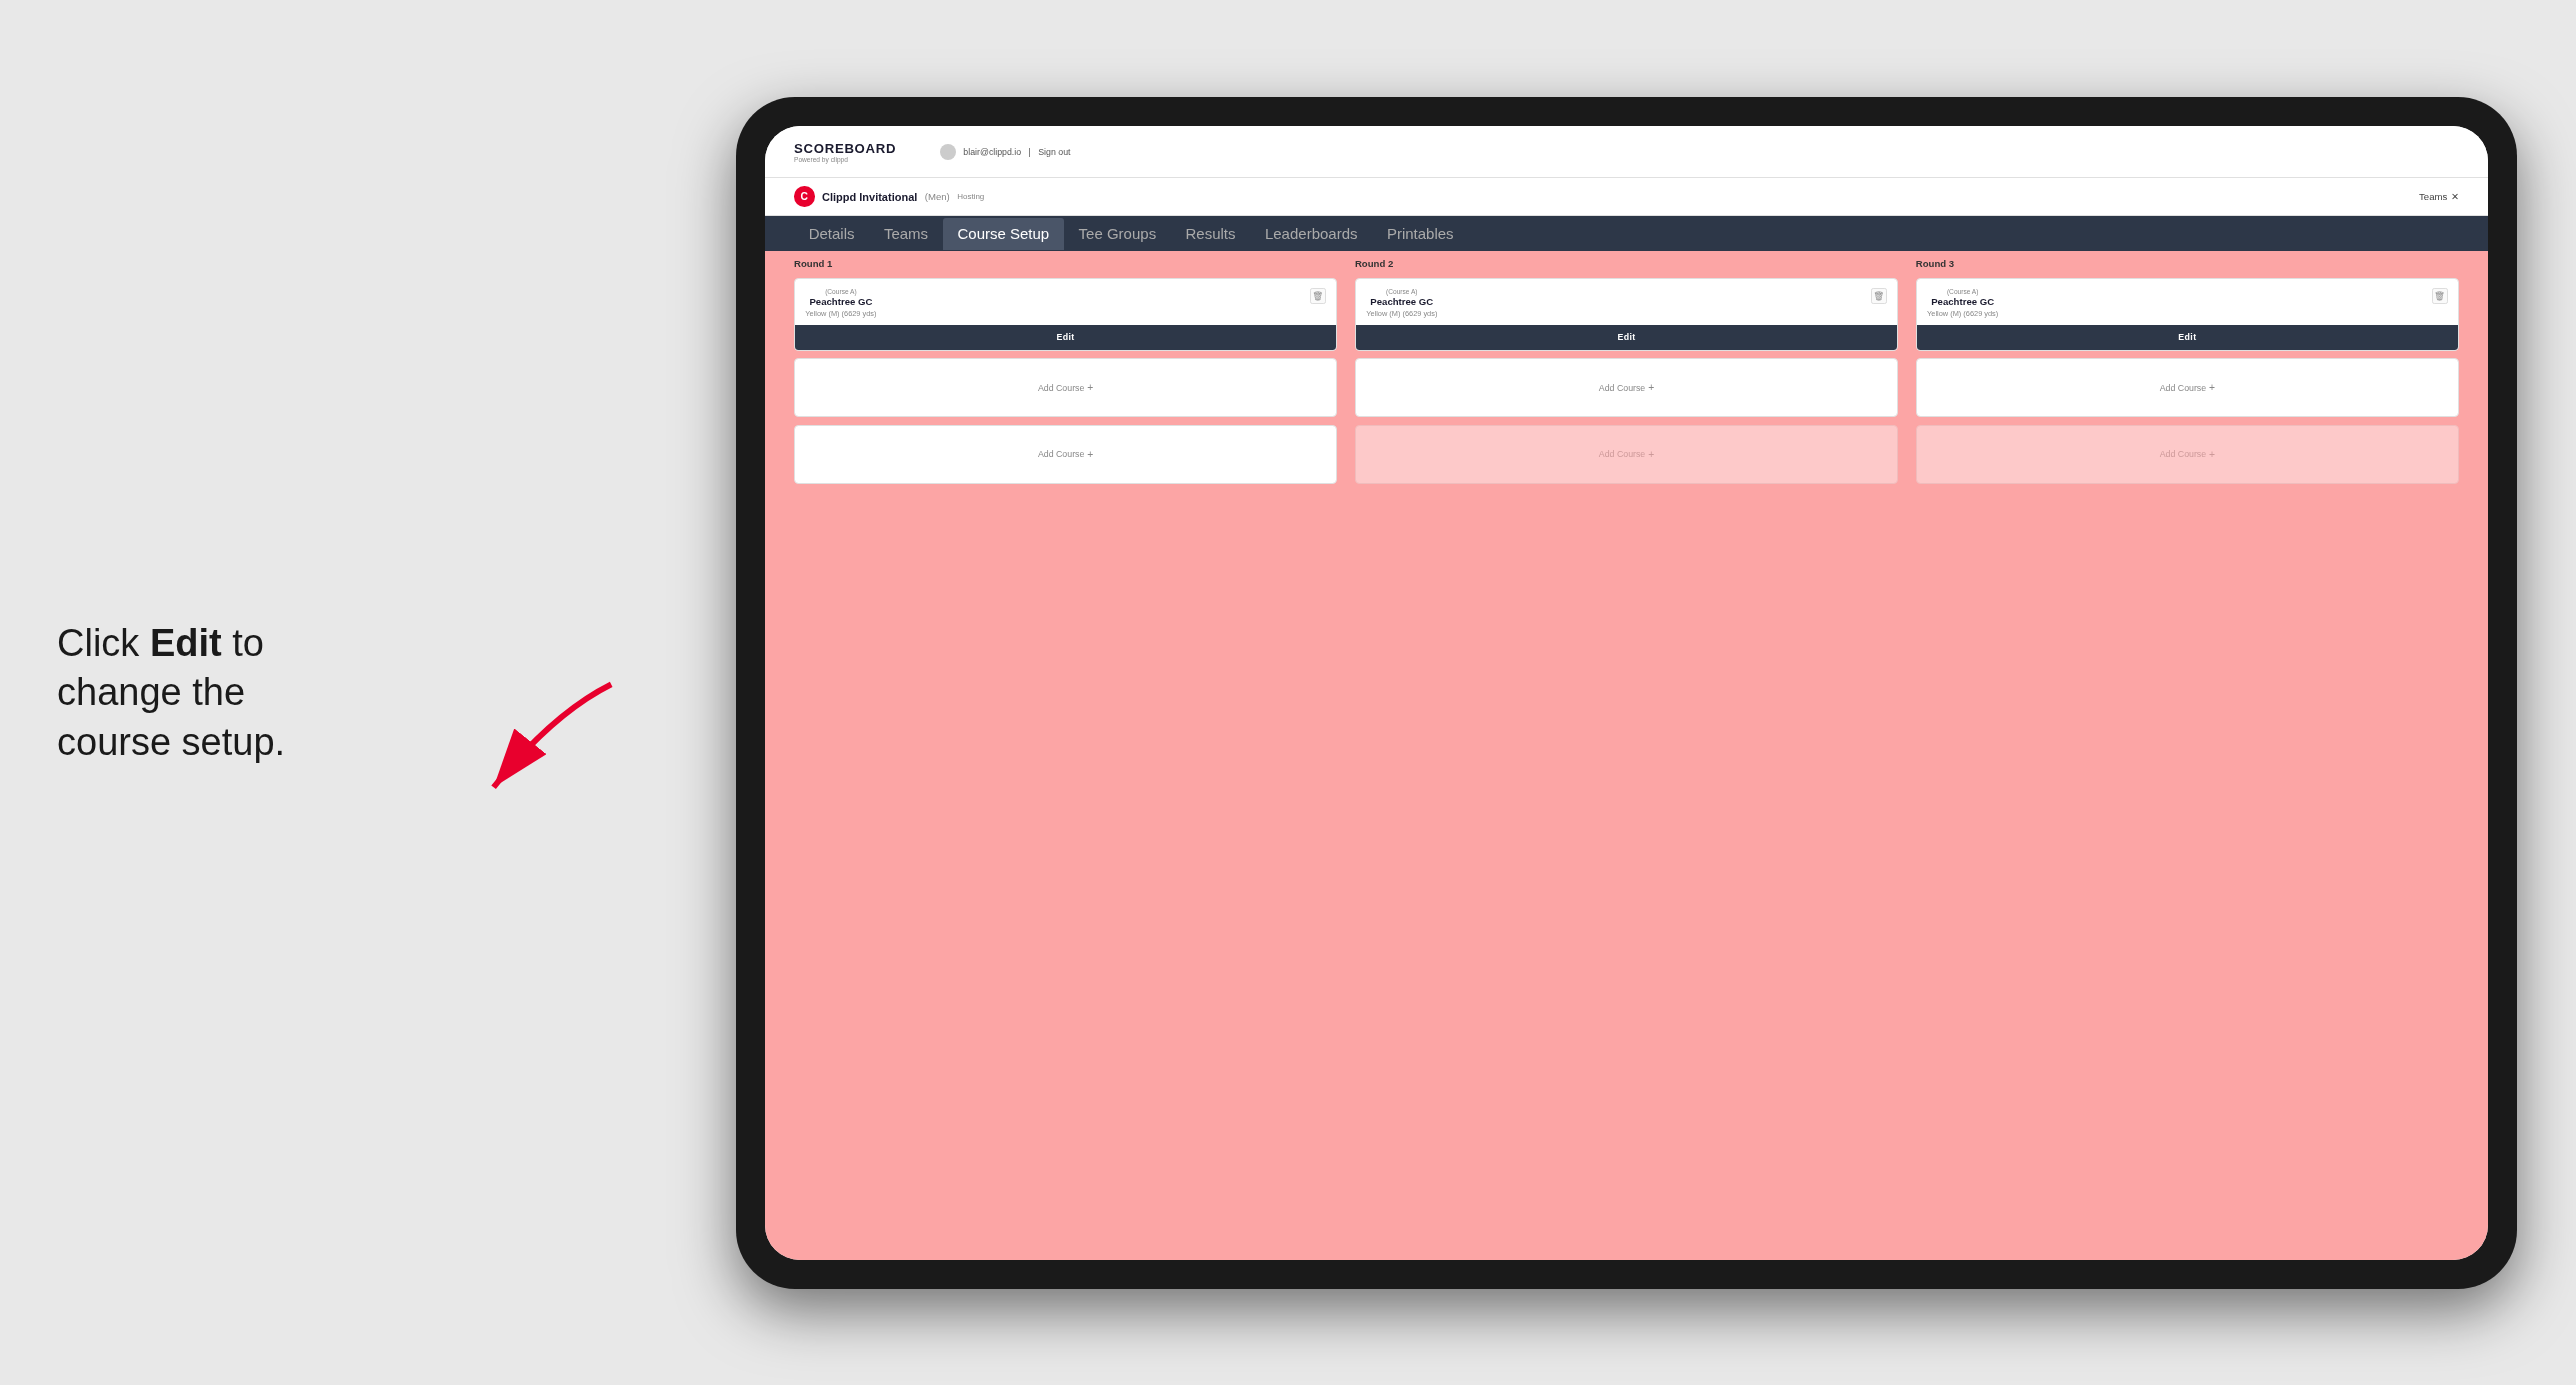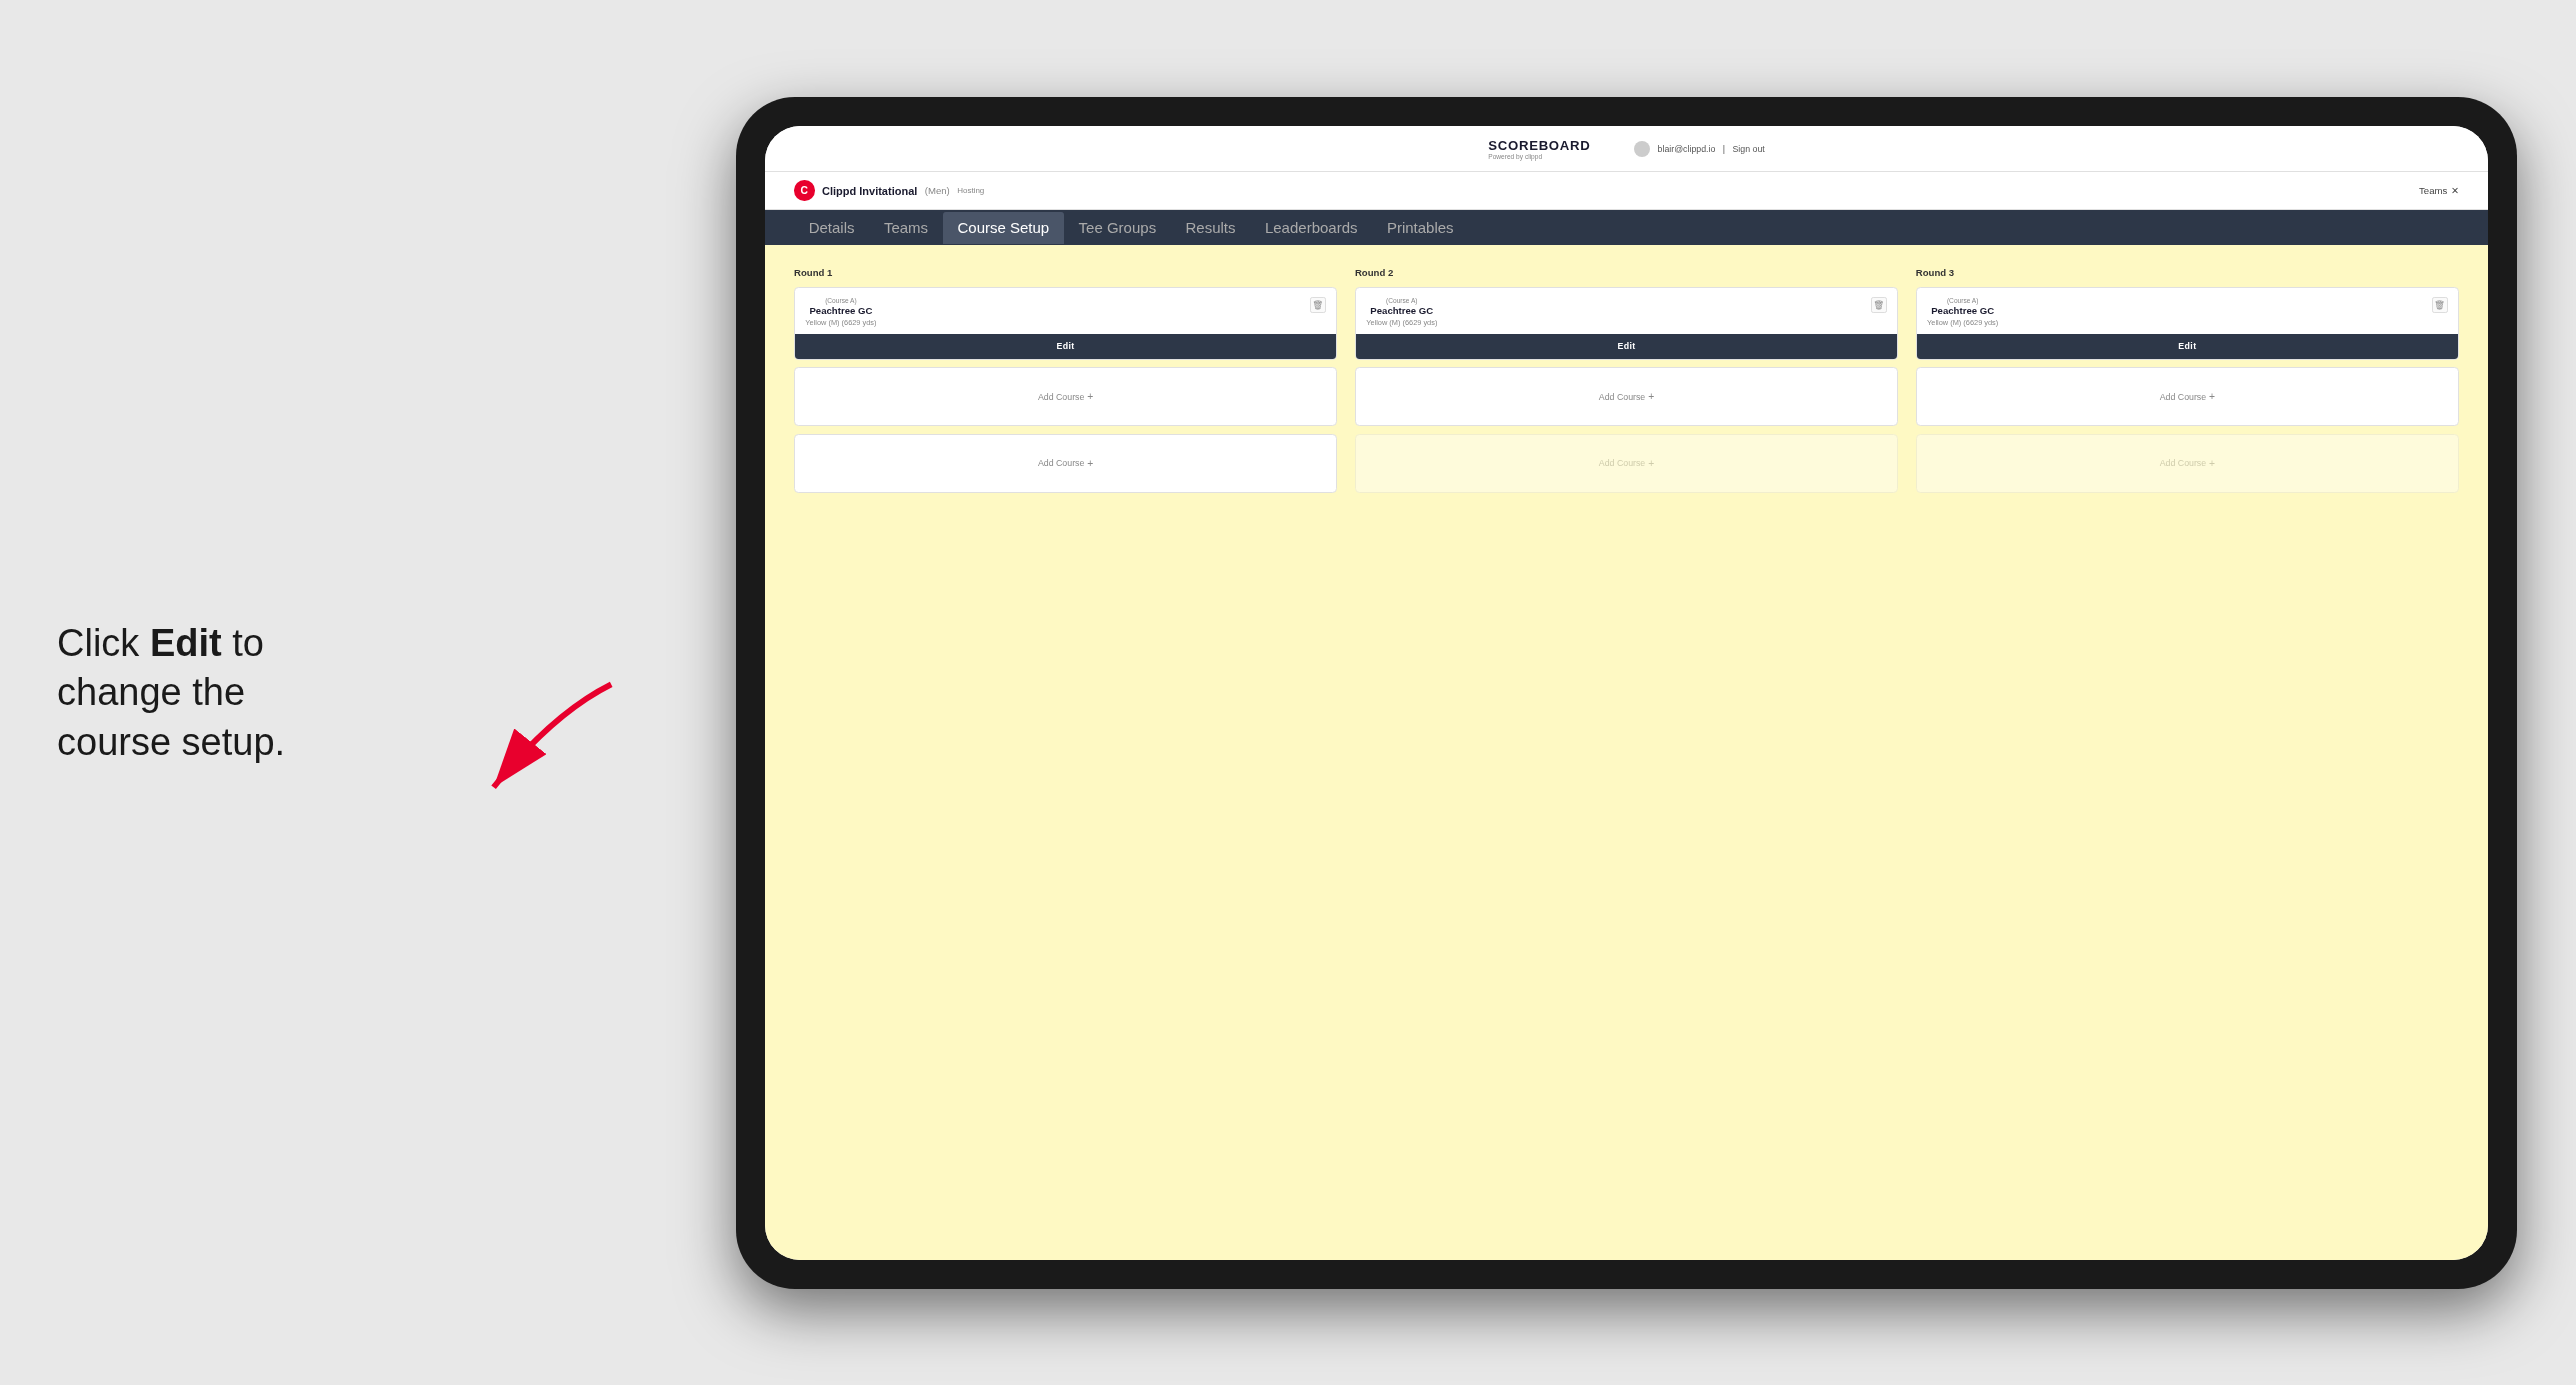--- a/index.html
+++ b/index.html
@@ -63,26 +63,25 @@
       overflow: hidden;
       display: flex;
       flex-direction: column;
     }
 
     
     .top-nav {
       background: #ffffff;
       border-bottom: 0.7px solid #e0e0e0;
       padding: 0 29px;
-      height: 46px;
+      height: 52px;
       display: flex;
       align-items: center;
       gap: 29px;
       flex-shrink: 0;
-      justify-content: center;
     }
     .scoreboard-logo {
       display: flex;
       flex-direction: column;
       margin-right: 14.7px;
     }
     .scoreboard-logo .logo-main {
       font-size: 13.2px;
       font-weight: 800;
       letter-spacing: 0.7px;
@@ -189,23 +188,23 @@
     }
     .tab.active {
       background: #4a5568;
       color: #ffffff;
       border-radius: 2.9px 2.9px 0 0;
     }
 
     
     .main-content {
       flex: 1;
-      padding: 22px 29px;
+      padding: 7px 29px;
       overflow-y: auto;
-      background: #fef9c3;
+      background: #fca5a5;
     }
 
     
     .rounds-grid {
       display: grid;
       grid-template-columns: repeat(3, 1fr);
       gap: 17.7px;
     }
     .round-column {
       display: flex;

